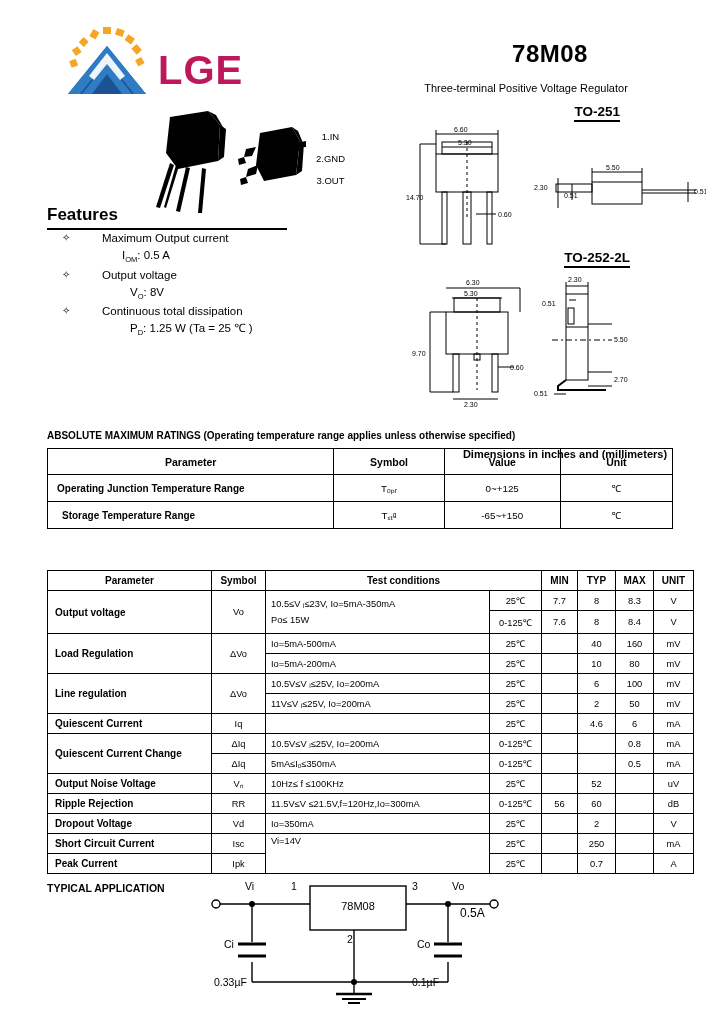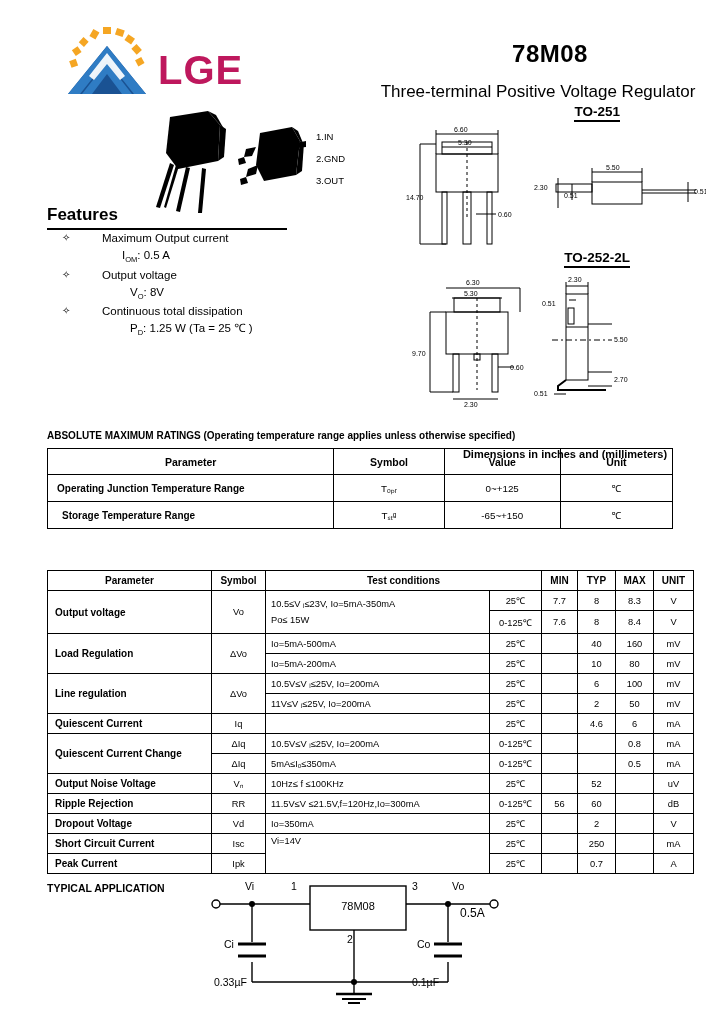--- a/index.html
+++ b/index.html
@@ -12,29 +12,29 @@
   .page{position:absolute;left:0;top:0;width:720px;height:1012px;}
 
   
   .logo-wrap{position:absolute;left:58px;top:22px;width:260px;height:78px;}
   .logo-mark{position:absolute;left:4px;top:0;width:92px;height:74px;}
   .logo-text{position:absolute;left:100px;top:26px;font-size:40px;font-weight:bold;
     letter-spacing:1px;color:#be185d;font-family:"Liberation Sans",sans-serif;}
 
   .part-no{position:absolute;left:420px;top:40px;width:260px;text-align:center;
     font-size:24px;font-weight:bold;letter-spacing:.5px;}
-  .part-sub{position:absolute;left:368px;top:82px;width:340px;text-align:center;
-    font-size:17px;}
+  .part-sub{position:absolute;left:356px;top:82px;width:340px;text-align:center;
+    font-size:11px;}
 
   
   .photos{position:absolute;left:140px;top:103px;width:175px;height:112px;}
 
   
   .pins{position:absolute;left:316px;top:126px;font-size:9.5px;line-height:22px;}
-  .pins div{white-space:nowrap;}
+  .pins div{white-space:nowrap;text-align:center;}
 
   
   .features-title{position:absolute;left:47px;top:205px;font-size:17px;font-weight:bold;}
   .features-rule{position:absolute;left:47px;top:228px;width:240px;height:2px;background:#000;}
   .feat{position:absolute;font-size:11.5px;}
   .feat .dia{position:absolute;left:0;top:0;font-size:10px;}
   .feat .txt{position:absolute;left:40px;top:0;white-space:nowrap;}
   .sub{position:absolute;font-size:11.5px;white-space:nowrap;}
   sub{font-size:7.5px;}
 

